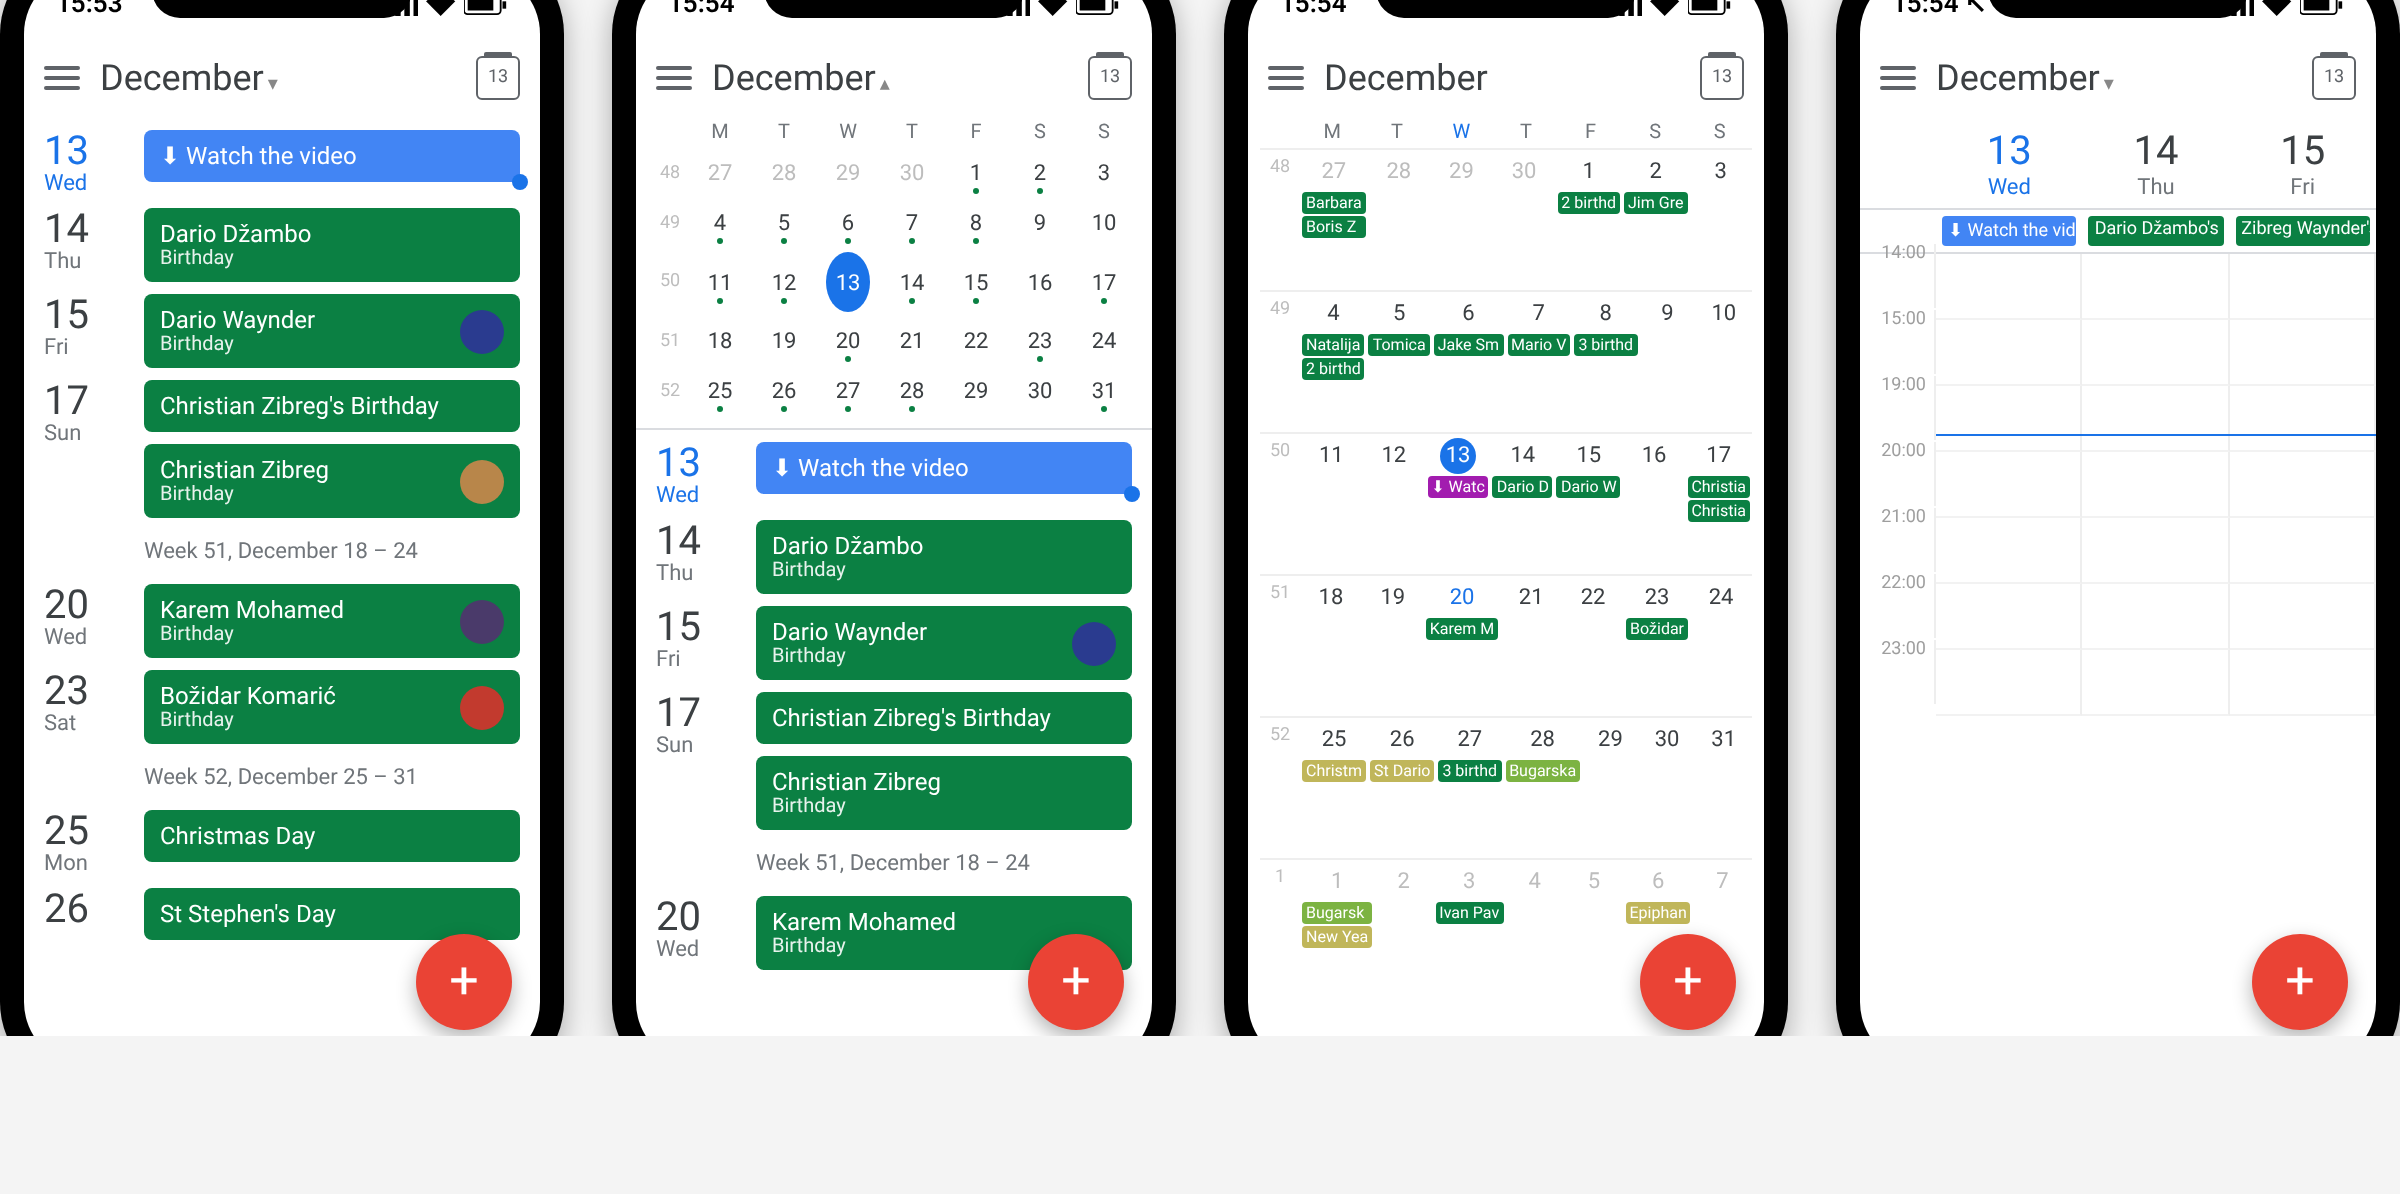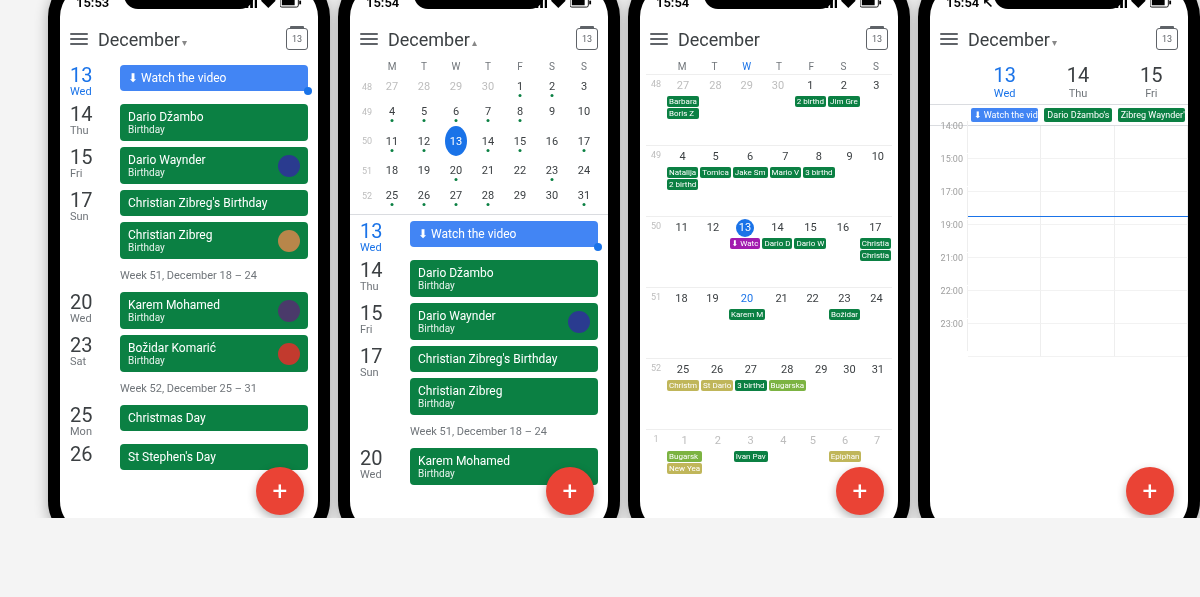--- a/index.html
+++ b/index.html
@@ -1,16 +1,16 @@
 <!DOCTYPE html>
 <html><head>
 <meta charset="utf-8">
 <style>
 html,body{margin:0;padding:0;background:#f4f4f4;font-family:-apple-system,BlinkMacSystemFont,"Segoe UI",Roboto,sans-serif;}
-.stage{display:flex;gap:8px;justify-content:flex-end;align-items:center;height:518px;}
+.stage{display:flex;gap:8px;justify-content:space-between;align-items:center;height:518px;}
 .phone{width:282px;height:572px;background:#000;border-radius:44px;padding:12px;box-sizing:border-box;position:relative;box-shadow:0 4px 14px rgba(0,0,0,.3);}
 .screen{width:100%;height:100%;background:#fff;border-radius:32px;overflow:hidden;position:relative;display:flex;flex-direction:column;}
 .notch{position:absolute;top:0;left:50%;transform:translateX(-50%);width:130px;height:24px;background:#000;border-bottom-left-radius:14px;border-bottom-right-radius:14px;z-index:50;}
 .statusbar{height:34px;display:flex;align-items:center;justify-content:space-between;padding:0 16px;font-size:13px;font-weight:600;z-index:40}
 .status-icons{display:flex;gap:4px;align-items:center}
 .status-icons svg{height:11px}
 .topbar{height:40px;display:flex;align-items:center;padding:0 10px;gap:10px;}
 .hamburger{display:flex;flex-direction:column;gap:3px;width:18px;cursor:pointer}
 .hamburger span{height:2px;background:#5f6368;border-radius:1px}
 .month-title{font-size:18px;color:#3c4043;font-weight:400;flex:0 0 auto}
@@ -578,27 +578,27 @@
               <div class="col"></div>
             </div>
             <div class="tg">
               <div class="hr">15:00</div>
               <div class="col"></div>
               <div class="col"></div>
               <div class="col"></div>
             </div>
             <div class="now-line" style="top:90px"></div>
             <div class="tg">
-              <div class="hr">17:00</div>
+              <div class="hr">19:00</div>
               <div class="col"></div>
               <div class="col"></div>
               <div class="col"></div>
             </div>
             <div class="tg">
-              <div class="hr">19:00</div>
+              <div class="hr">20:00</div>
               <div class="col"></div>
               <div class="col"></div>
               <div class="col"></div>
             </div>
             <div class="tg">
               <div class="hr">21:00</div>
               <div class="col"></div>
               <div class="col"></div>
               <div class="col"></div>
             </div>

